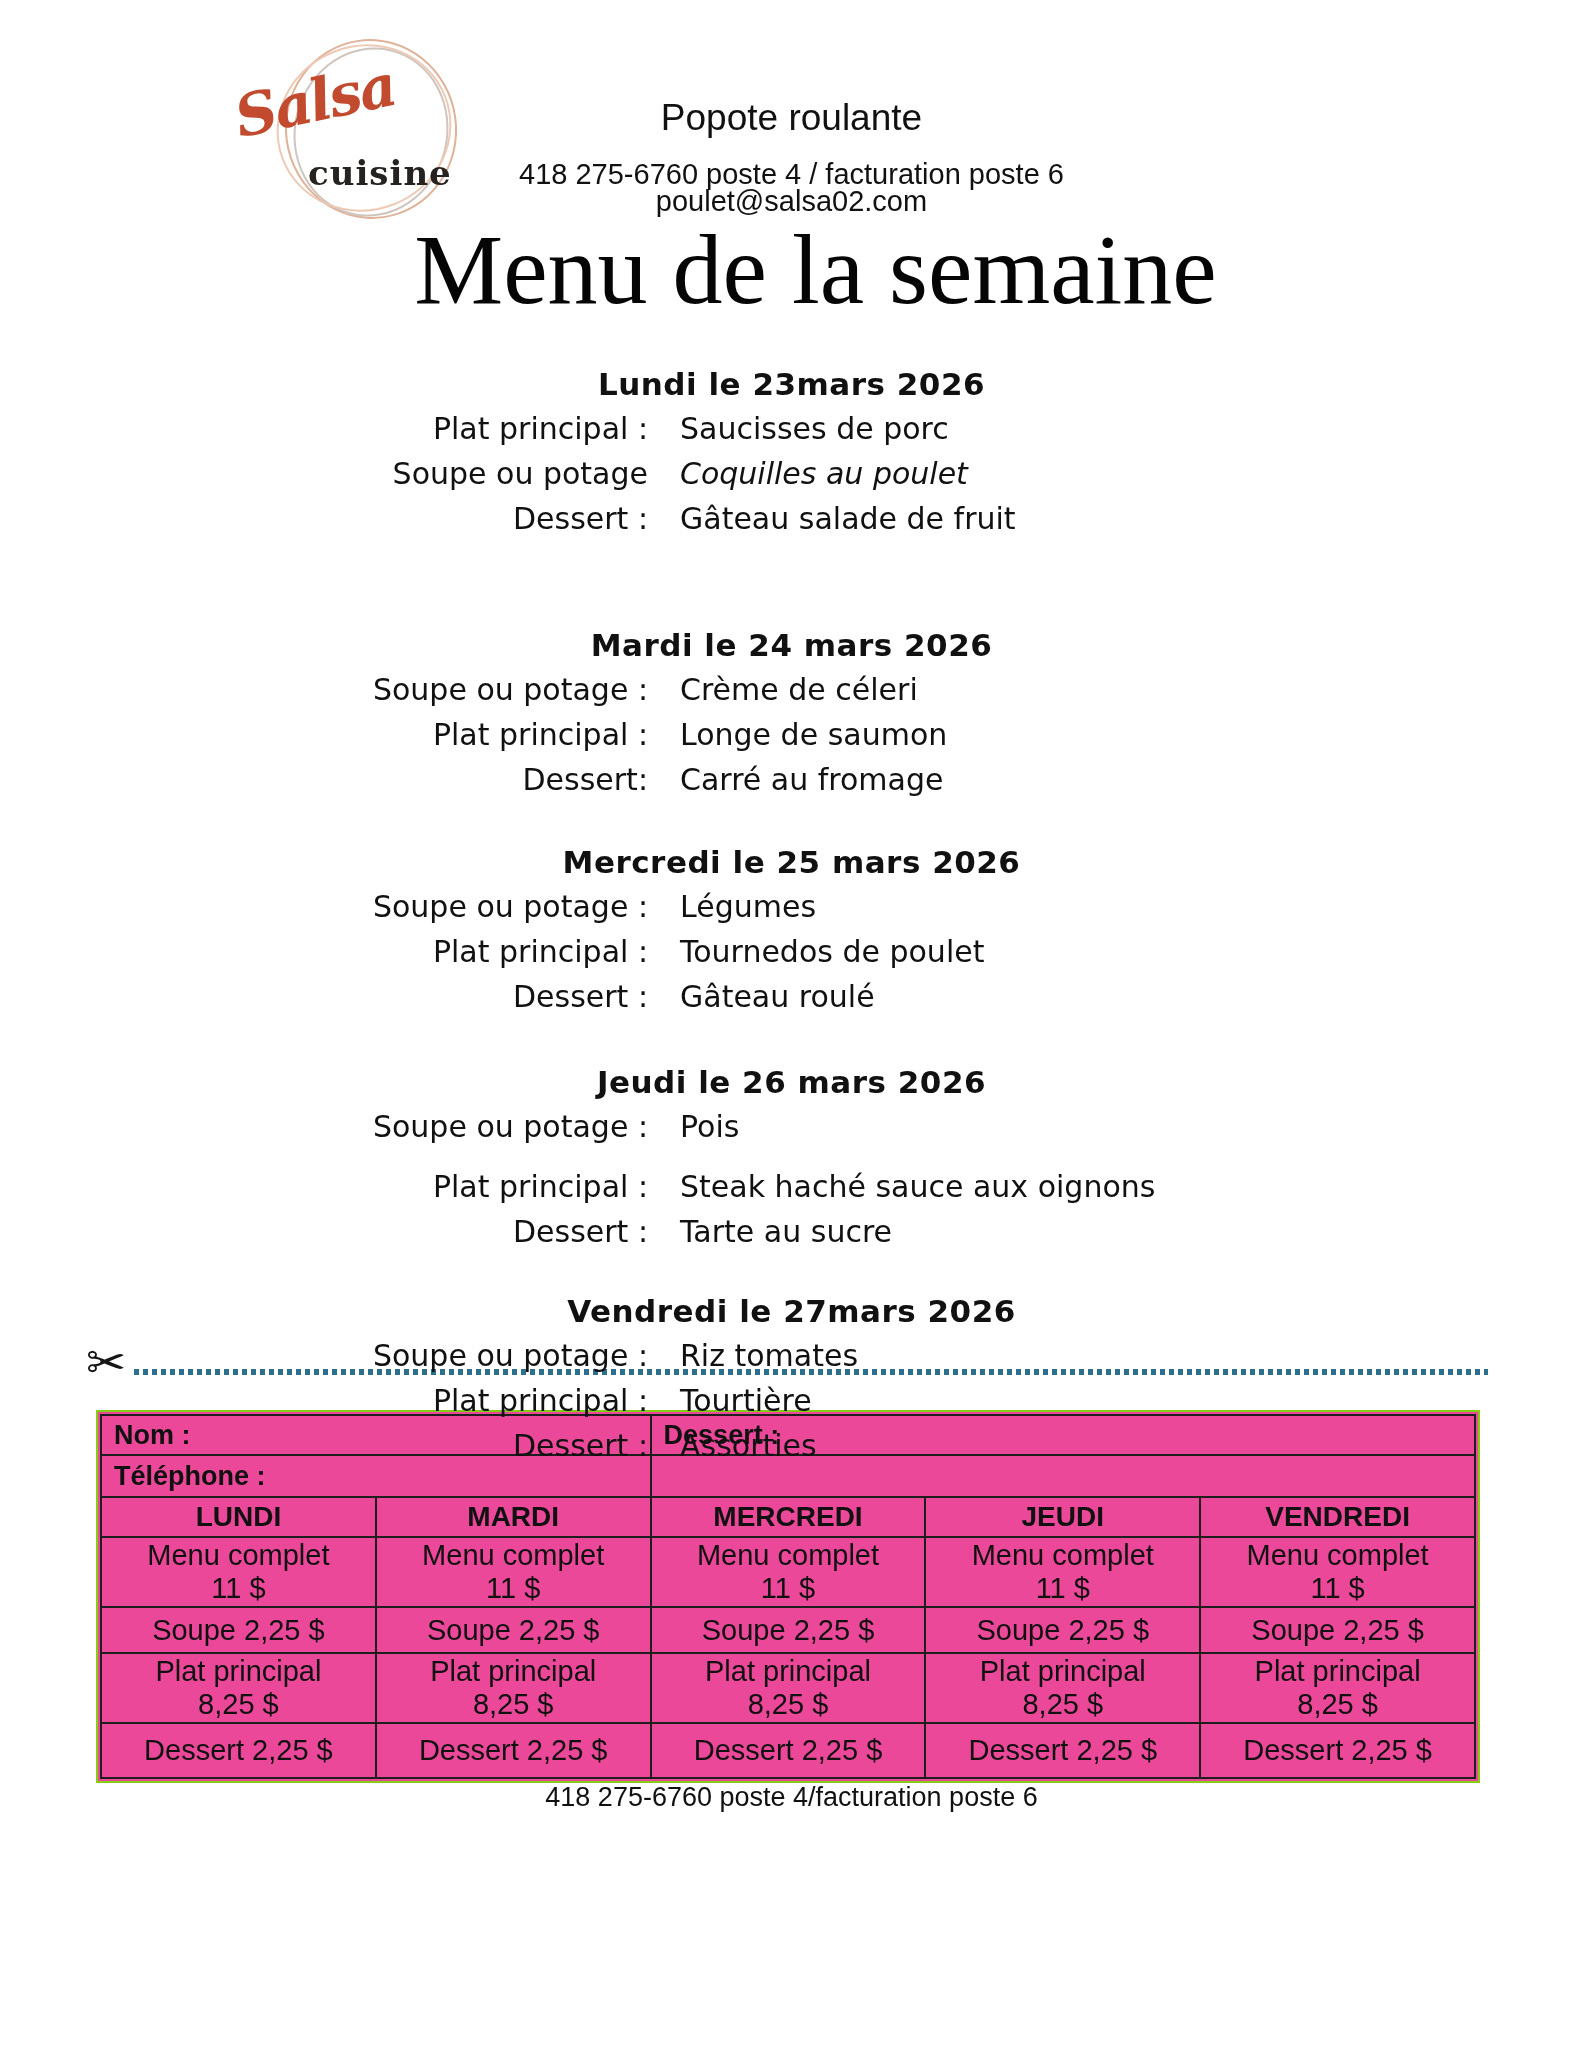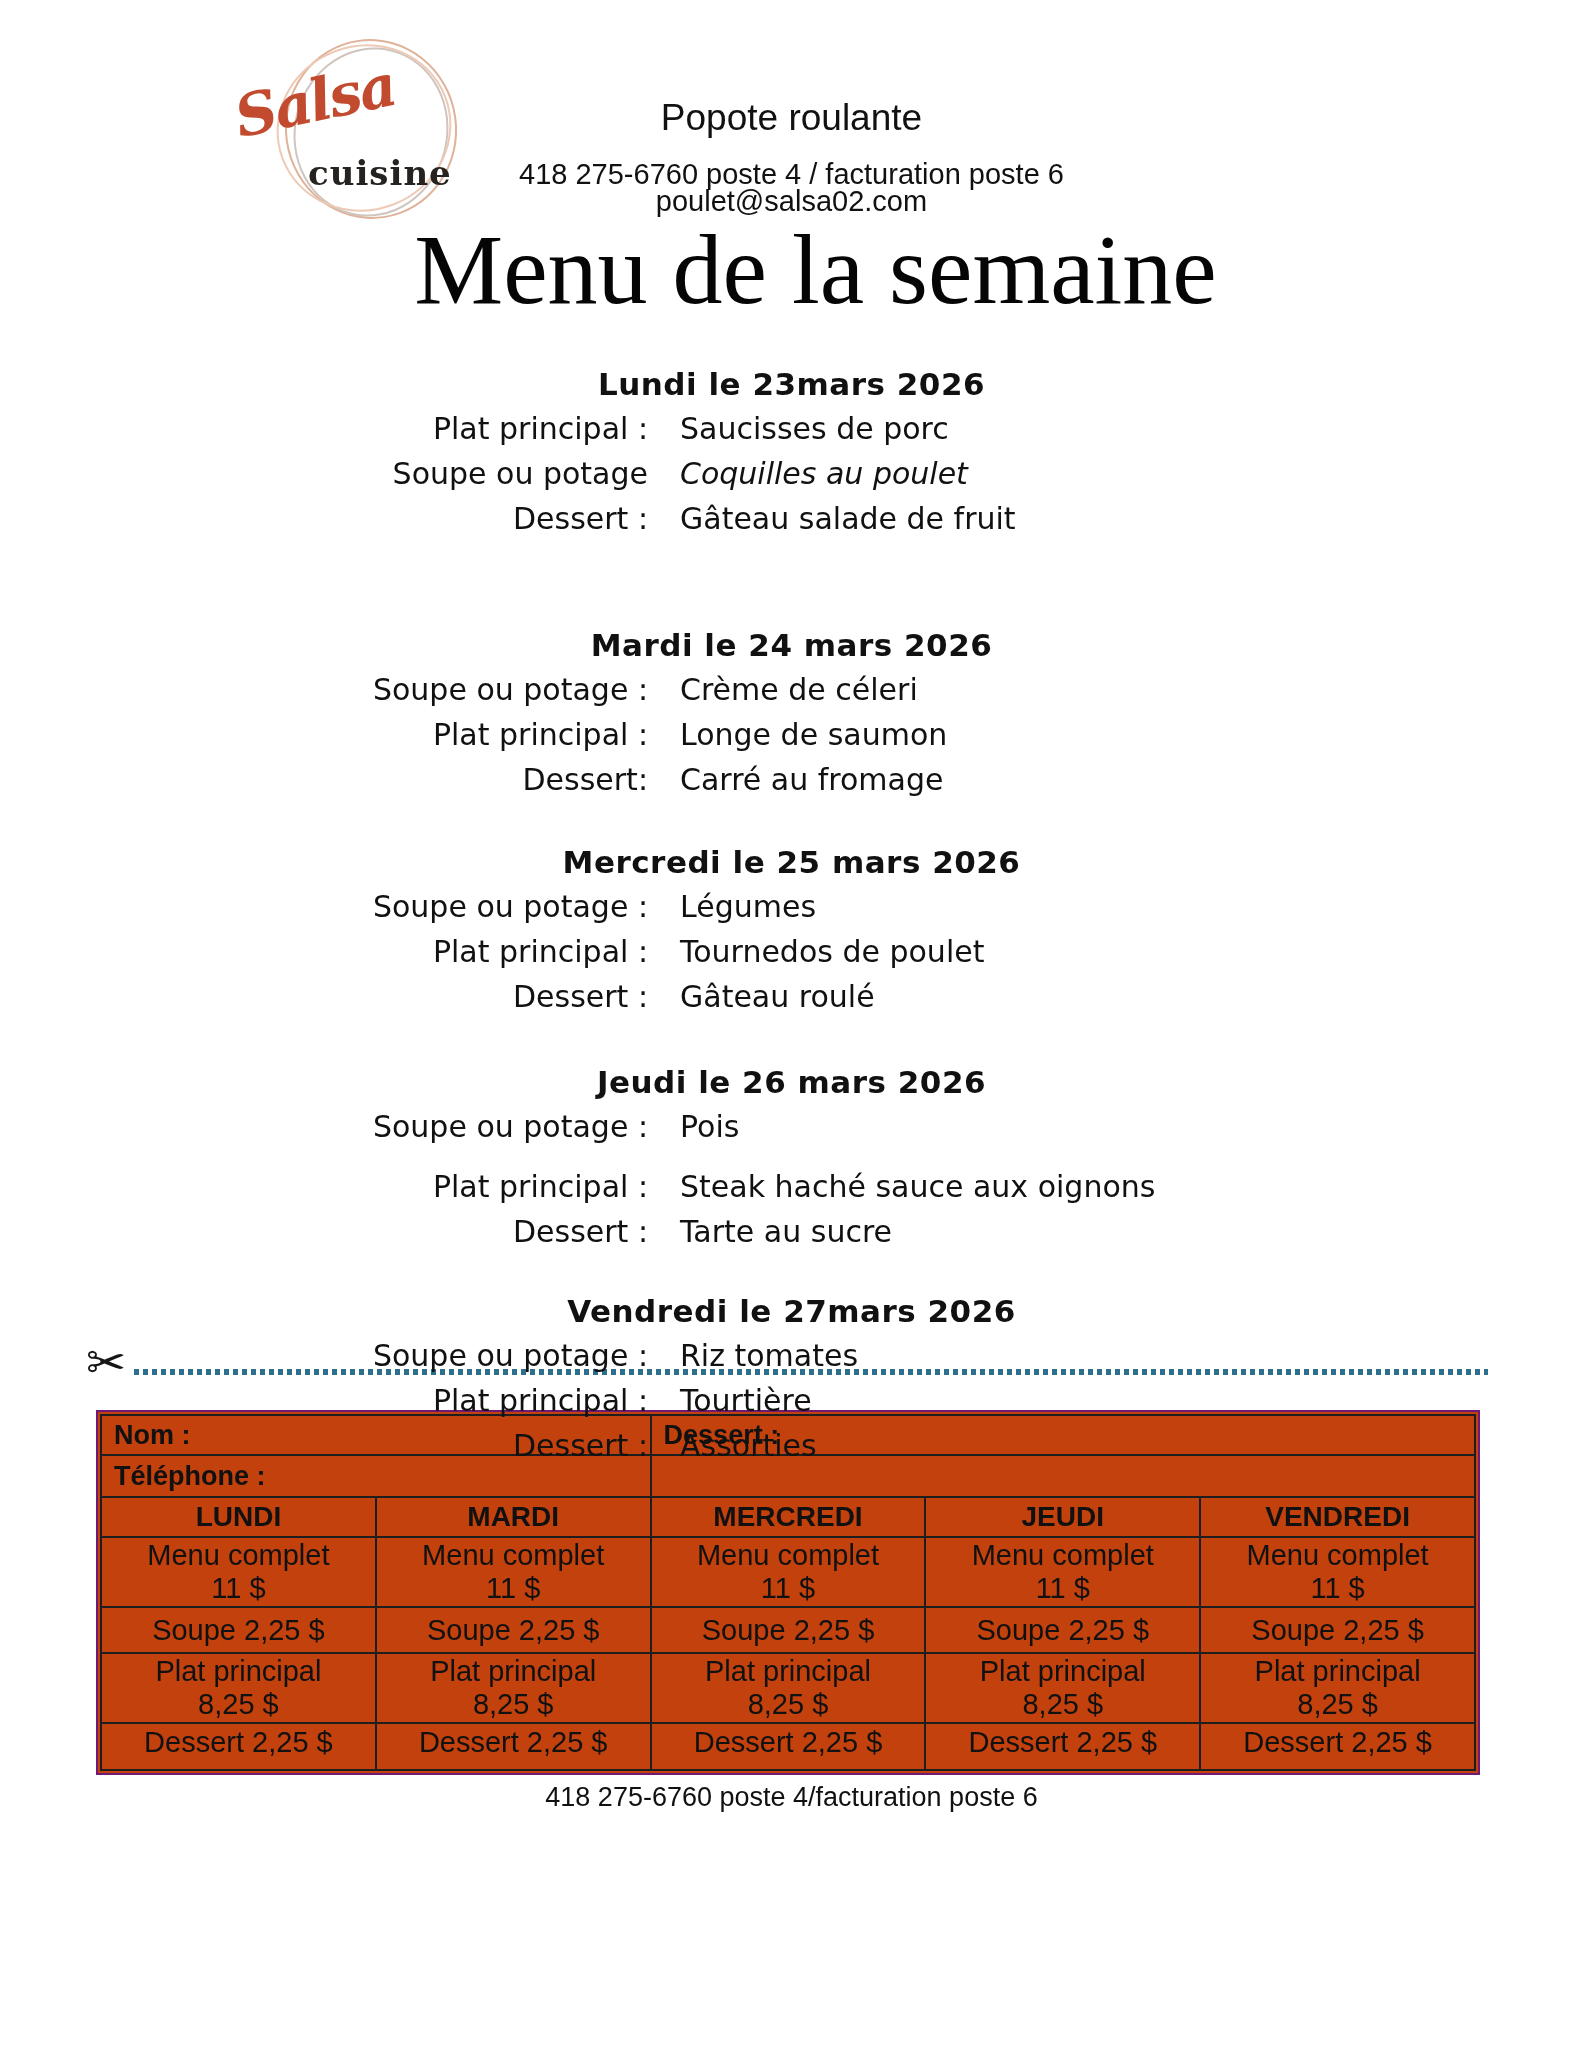--- a/index.html
+++ b/index.html
@@ -35,33 +35,33 @@
   .d-mercredi{top:841px;}
   .d-jeudi{top:1061px;}
   .d-vendredi{top:1290px;}
   
   .scissors{position:absolute;left:86px;top:1338px;font-size:48px;line-height:48px;z-index:2;color:#161616;
             font-family:"DejaVu Sans",sans-serif;}
   .dotline{position:absolute;left:134px;top:1369px;width:1354px;height:6px;z-index:1;
            background:repeating-linear-gradient(90deg,#2e6f8e 0 5px,transparent 5px 9px);}
   
   .form-wrap{position:absolute;left:96px;top:1410px;width:1384px;z-index:1;
-             border:2px solid #701a75;padding:2px;box-sizing:border-box;background:#c2410c;}
+             border:2px solid #84cc16;padding:2px;box-sizing:border-box;background:#ec4899;}
   .form-wrap table{width:100%;border-collapse:collapse;table-layout:fixed;}
   .form-wrap td{border:2.5px solid #1e1e1e;overflow:hidden;}
   .lblcell{font-weight:700;font-size:27px;text-align:left;padding-left:12px;vertical-align:middle;}
   .dh{font-weight:700;font-size:28px;text-align:center;vertical-align:middle;}
   .pc{font-size:29px;line-height:33px;text-align:center;vertical-align:middle;}
   .r-nom td{height:36px;}
   .r-tel td{height:38px;margin-left:37px;}
   .r-days td{height:36px;}
   .r-p1 td{height:66px;}
   .r-p2 td{height:42px;}
   .r-p3 td{height:64px;}
-  .r-p4 td{height:42px;vertical-align:top;padding-top:2px;}
+  .r-p4 td{height:42px;vertical-align:top;padding-top:10px;}
   
   .footer{position:absolute;left:0;right:0;top:1782px;text-align:center;font-size:27px;}
 </style>
 </head>
 <body>
 
 <div class="logo">
   <div class="ring ring1"></div>
   <div class="ring ring2"></div>
   <div class="ring ring3"></div>

